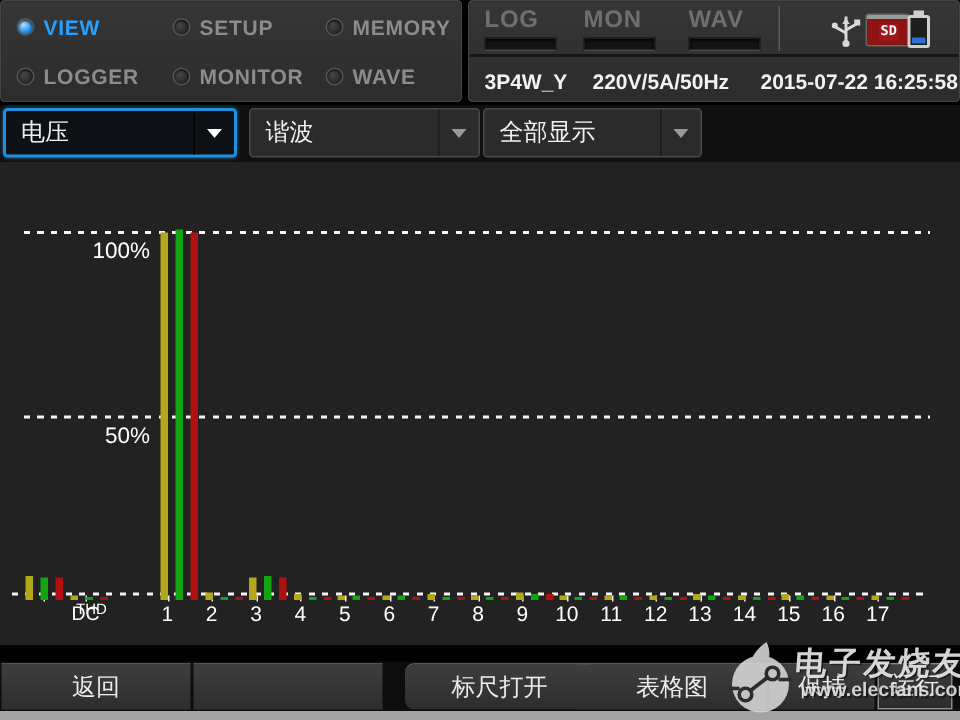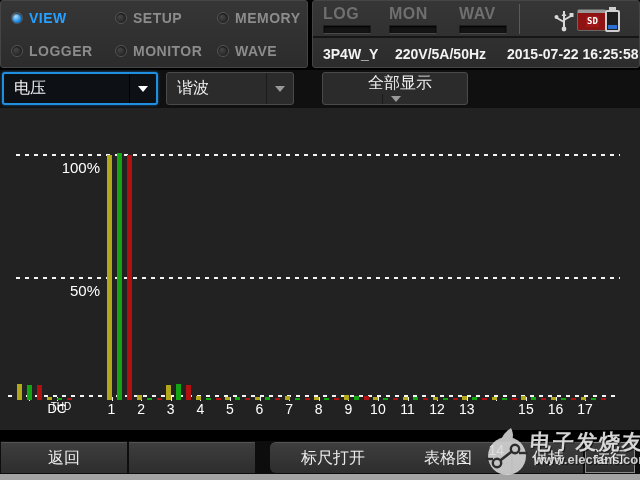--- a/index.html
+++ b/index.html
@@ -160,27 +160,27 @@
     </div>
   </div>
 
   <div class="ddrow">
     <div class="dropdown focused" style="left:2px;width:156px;">
       <span class="val">电压</span>
       <span class="arrow-box">
           <span class="tri"></span>
         </span>
     </div>
-    <div class="dropdown" style="left:166px;width:128px;">
+    <div class="dropdown" style="left:166px;width:154px;">
       <span class="val">谐波</span>
       <span class="arrow-box">
           <span class="tri"></span>
         </span>
     </div>
-    <div class="dropdown" style="left:322px;width:146px;flex-direction:column;">
+    <div class="dropdown" style="left:322px;width:146px;">
       <span class="val">全部显示</span>
       <span class="arrow-box">
           <span class="tri"></span>
         </span>
     </div>
   </div>
 
   <div class="chart">
     <div class="gridline" style="top:46px;"></div>
     <div class="gridline" style="top:169px;"></div>
@@ -257,21 +257,21 @@
         <span class="xlabel" style="left: 437.1px;">12</span>
         <div class="bar" style="left: 432.6px; top: 289px; height: 3px; background: rgb(179, 168, 28);"></div>
         <div class="bar" style="left: 442.6px; top: 290px; height: 2px; background: rgb(18, 164, 18);"></div>
         <div class="bar" style="left: 452.6px; top: 290px; height: 2px; background: rgb(176, 16, 16);"></div>
         <div class="xtick" style="left: 466.7px;"></div>
         <span class="xlabel" style="left: 466.7px;">13</span>
         <div class="bar" style="left: 462.2px; top: 288px; height: 4px; background: rgb(179, 168, 28);"></div>
         <div class="bar" style="left: 472.2px; top: 289px; height: 3px; background: rgb(18, 164, 18);"></div>
         <div class="bar" style="left: 482.2px; top: 290px; height: 2px; background: rgb(176, 16, 16);"></div>
         <div class="xtick" style="left: 496.3px;"></div>
-        <span class="xlabel" style="left: 496.3px; margin-top: 41px;">14</span>
+        <span class="xlabel" style="left: 496.3px;">14</span>
         <div class="bar" style="left: 491.8px; top: 289px; height: 3px; background: rgb(179, 168, 28);"></div>
         <div class="bar" style="left: 501.8px; top: 290px; height: 2px; background: rgb(18, 164, 18);"></div>
         <div class="bar" style="left: 511.8px; top: 290px; height: 2px; background: rgb(176, 16, 16);"></div>
         <div class="xtick" style="left: 525.9px;"></div>
         <span class="xlabel" style="left: 525.9px;">15</span>
         <div class="bar" style="left: 521.4px; top: 288px; height: 4px; background: rgb(179, 168, 28);"></div>
         <div class="bar" style="left: 531.4px; top: 289px; height: 3px; background: rgb(18, 164, 18);"></div>
         <div class="bar" style="left: 541.4px; top: 290px; height: 2px; background: rgb(176, 16, 16);"></div>
         <div class="xtick" style="left: 555.5px;"></div>
         <span class="xlabel" style="left: 555.5px;">16</span>

